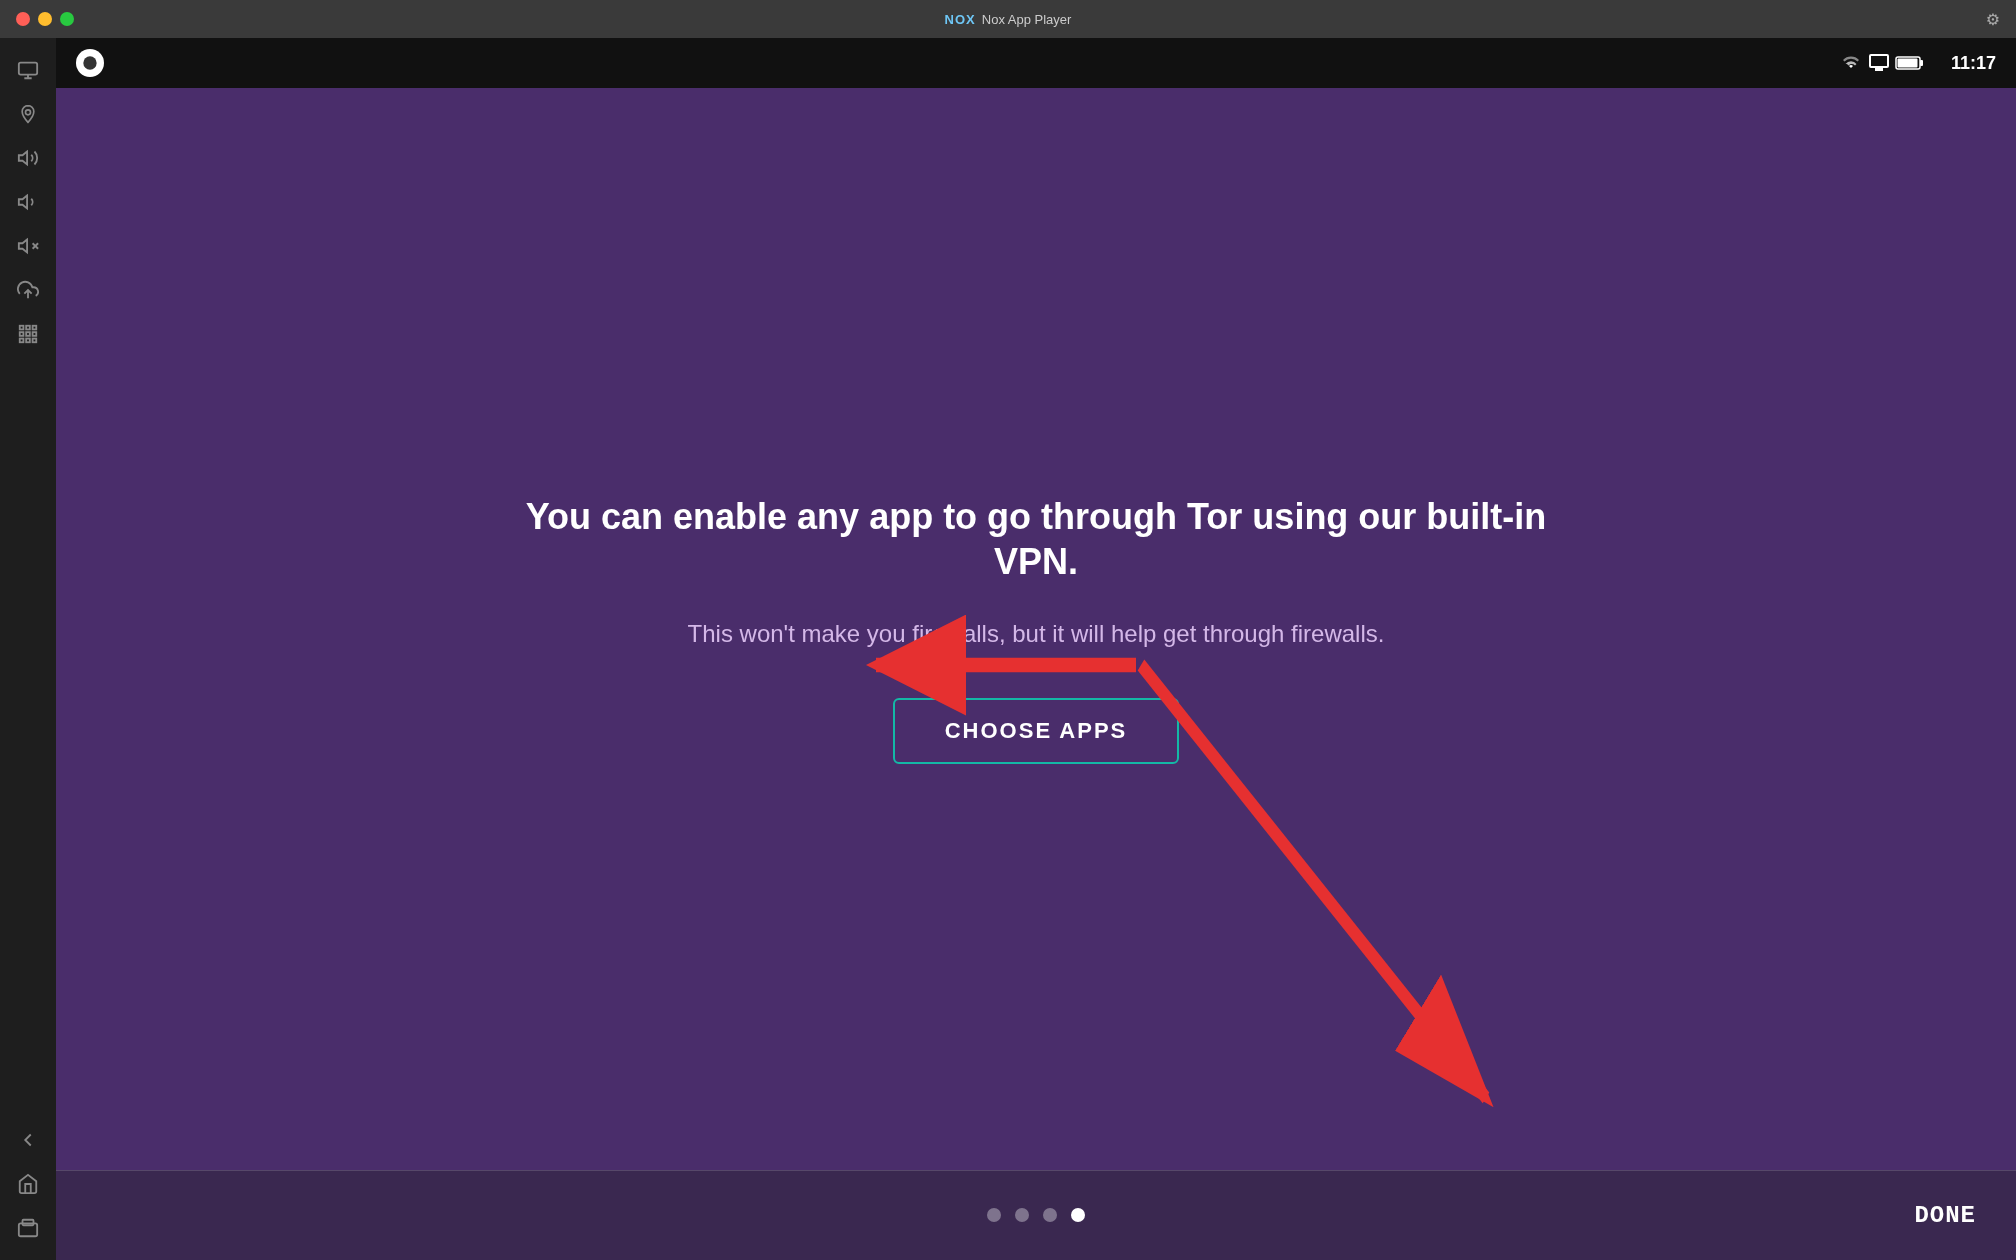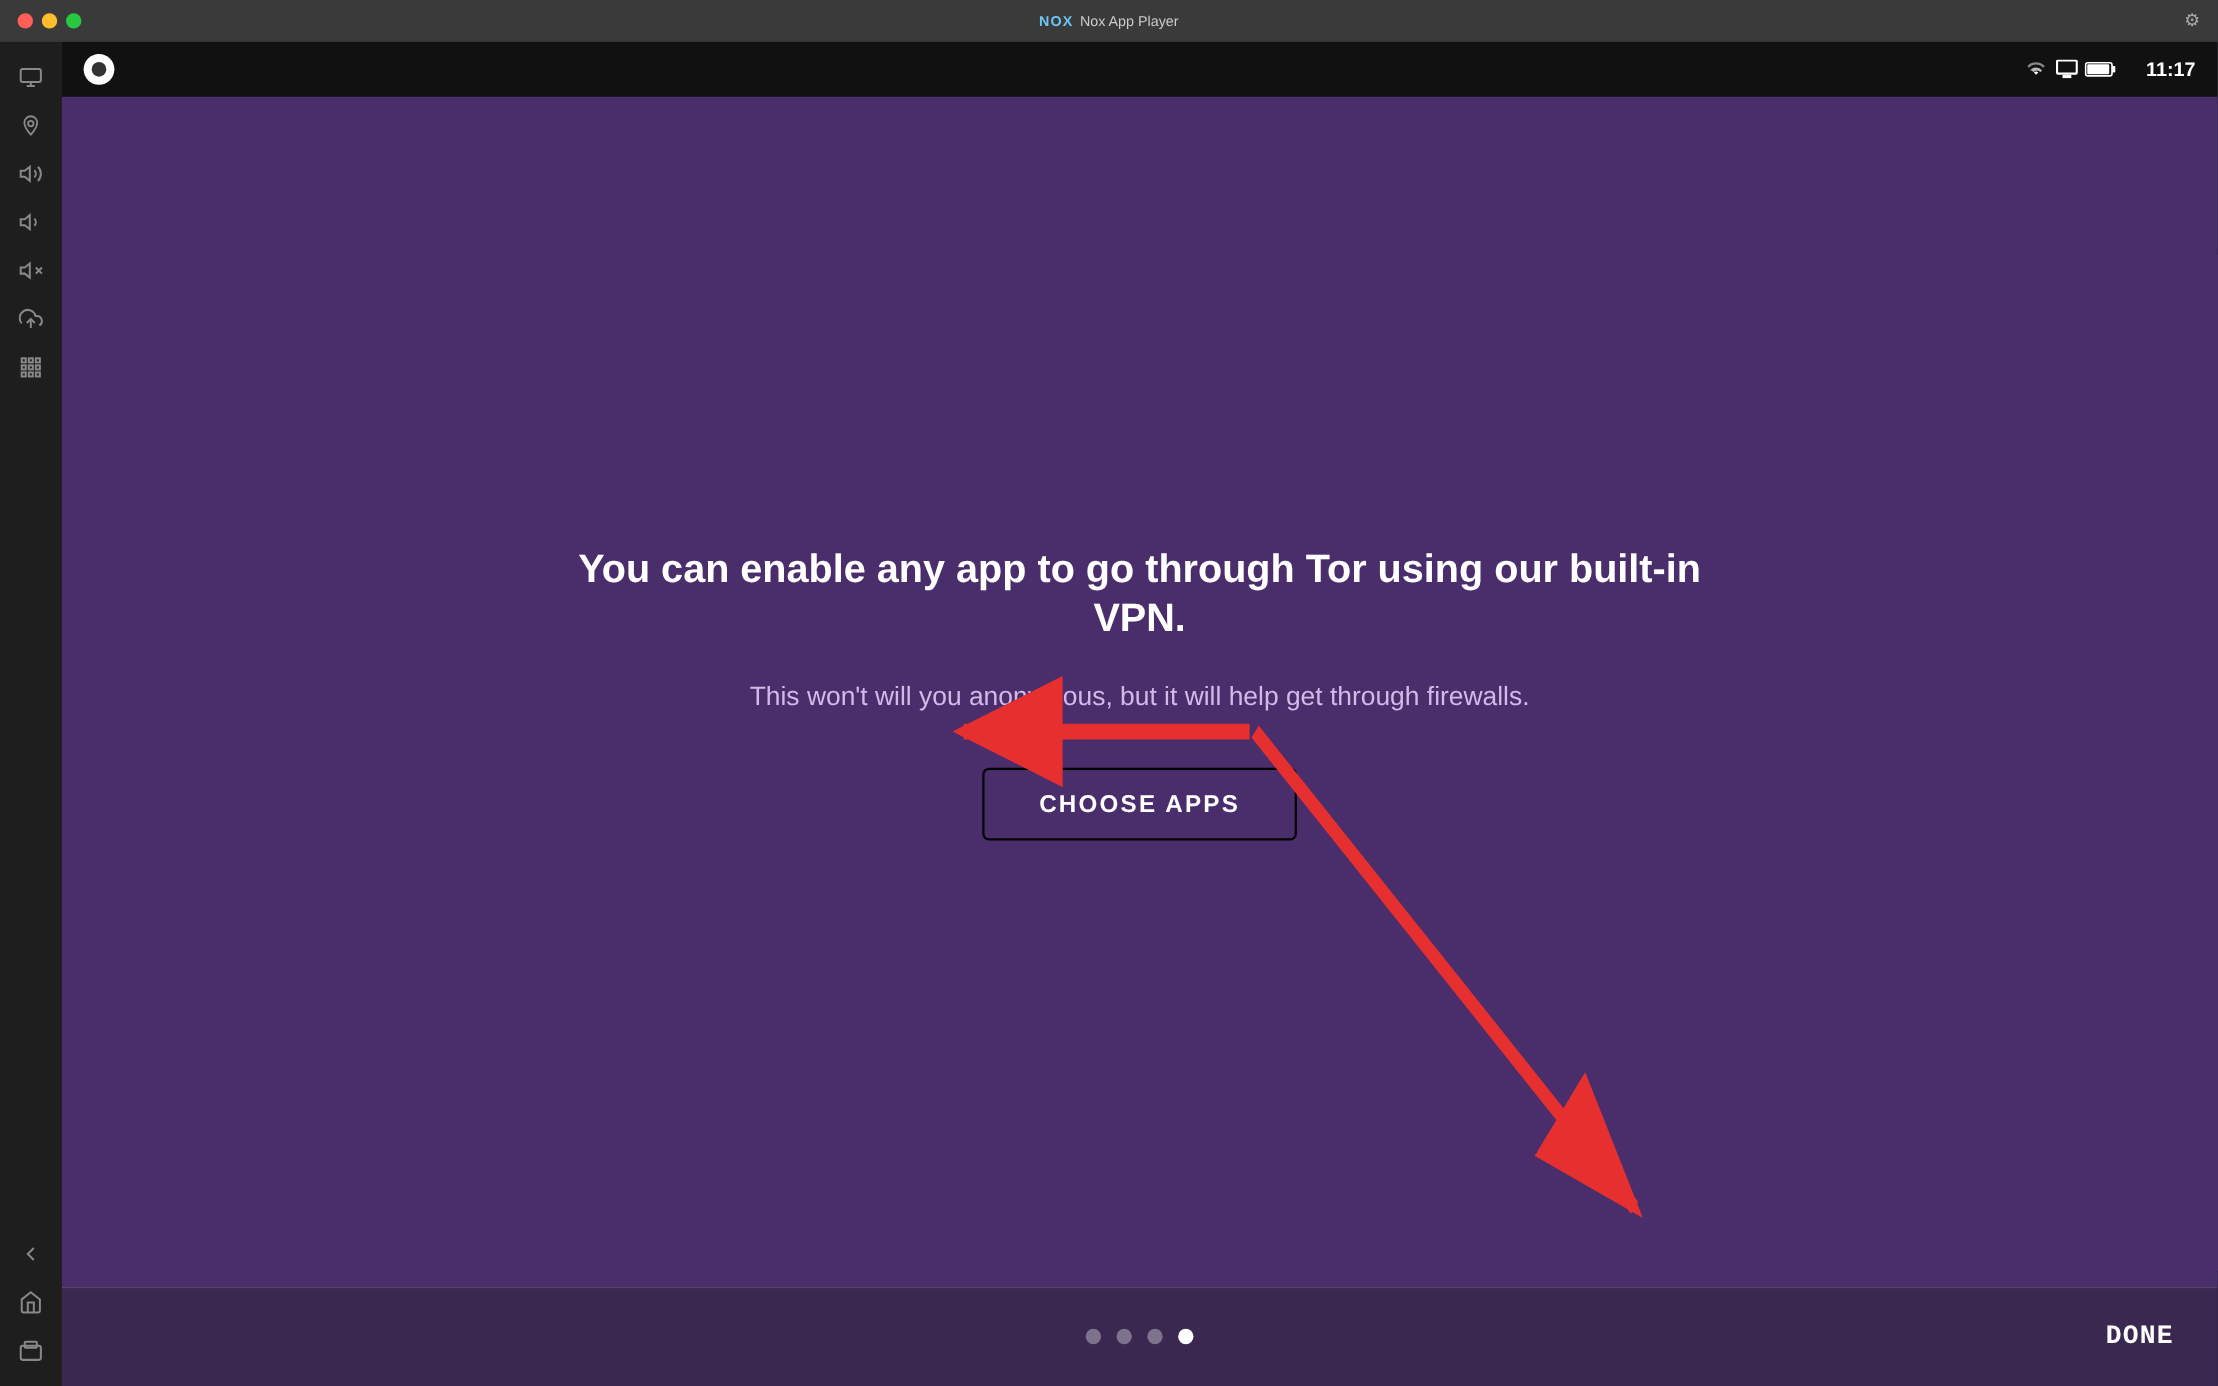--- a/index.html
+++ b/index.html
@@ -179,21 +179,21 @@
 
     .subtext {
       color: #d4b8e8;
       font-size: 24px;
       font-weight: 400;
       text-align: center;
       margin-bottom: 50px;
     }
 
     .choose-apps-btn {
-      border: 2px solid #000000;
+      border: 2px solid #14b8a6;
       background: transparent;
       color: #fff;
       font-size: 22px;
       font-weight: 600;
       letter-spacing: 2px;
       padding: 18px 50px;
       border-radius: 6px;
       cursor: pointer;
       text-transform: uppercase;
     }
@@ -379,21 +379,21 @@
             <rect x="25" y="5" width="3" height="6" rx="1" fill="white"></rect>
             <rect x="2.5" y="3.5" width="20" height="9" rx="1" fill="white"></rect>
           </svg>
         </div>
         <span class="status-time">11:17</span>
       </div>
     </div>
 
     <div class="main-content">
       <h1 class="headline">You can enable any app to go through Tor using our built-in VPN.</h1>
-      <p class="subtext">This won't will you anonymous, but it will help get through firewalls.</p>
+      <p class="subtext">This won't make you firewalls, but it will help get through firewalls.</p>
       <button class="choose-apps-btn">CHOOSE APPS</button>
 
       <svg class="arrows-overlay" viewBox="0 0 1960 750" preserveAspectRatio="none">
 
         <defs>
           <marker id="arrowhead" markerWidth="10" markerHeight="7" refX="9" refY="3.5" orient="auto">
             <polygon points="0 0, 10 3.5, 0 7" fill="#e63030"></polygon>
           </marker>
         </defs>
 

